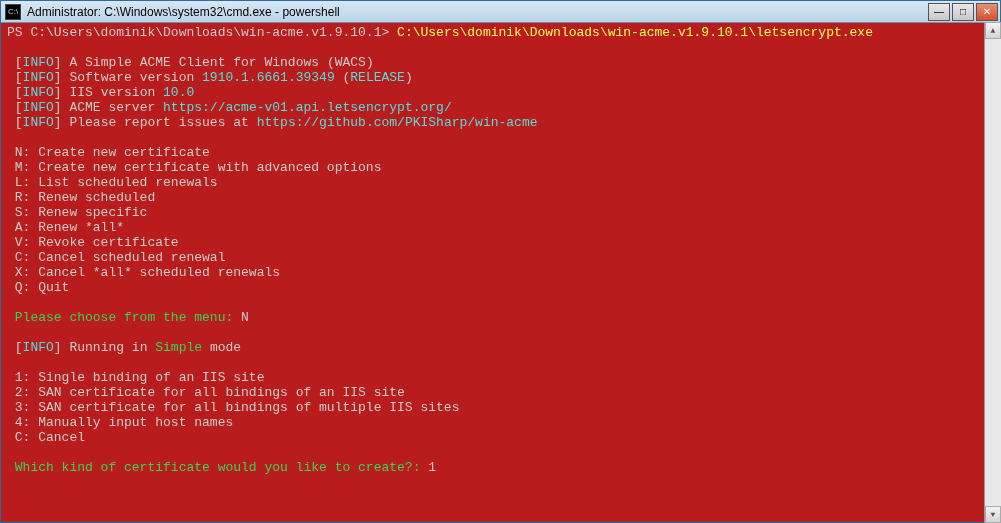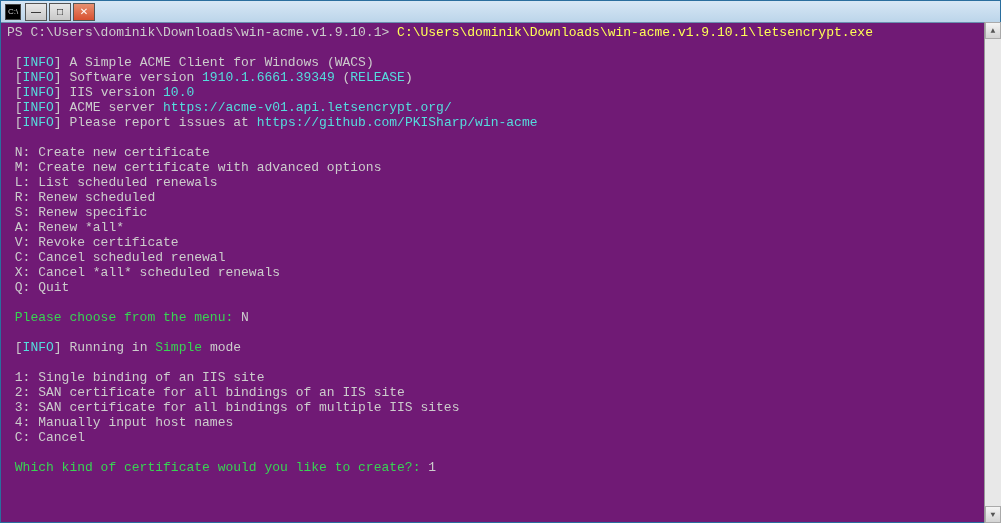--- a/index.html
+++ b/index.html
@@ -48,21 +48,21 @@
     display: flex;
     align-items: center;
     justify-content: center;
     background: linear-gradient(#e8e8e8,#c8c8c8);
     font-size: 10px;
     font-family: sans-serif;
   }
   .tb-btn.close { background: linear-gradient(#e89070,#d85030); color: #fff; }
   .terminal {
     flex: 1;
-    background: #701a75;
+    background: #b91c1c;
     color: #ccc;
     padding: 2px 6px;
     position: relative;
     overflow: hidden;
     line-height: 15px;
     white-space: pre;
   }
   .scrollbar {
     position: absolute;
     right: 0;
@@ -89,20 +89,21 @@
   .c { color: #55dddd; }
   .y { color: #ffff55; }
   .w { color: #cccccc; }
 </style>
 </head>
 <body>
 
 <div class="window">
   <div class="titlebar">
     <div class="titlebar-icon">C:\</div>
+    <div class="titlebar-text">Administrator: C:\Windows\system32\cmd.exe - powershell</div>
     <div class="titlebar-buttons">
       <div class="tb-btn">—</div>
       <div class="tb-btn">□</div>
       <div class="tb-btn close">✕</div>
     </div>
   </div>
 
   <div class="terminal"><span class="w"><span>PS </span><span>C:\Users\dominik\Downloads\win-acme.v1.9.10.1</span><span>&gt; </span></span><span class="y">C:\Users\dominik\Downloads\win-acme.v1.9.10.1\letsencrypt.exe</span>
 
 <span class="w"> [</span><span class="c">INFO</span><span class="w">] </span><span class="w">A Simple ACME Client for Windows (WACS)</span>

